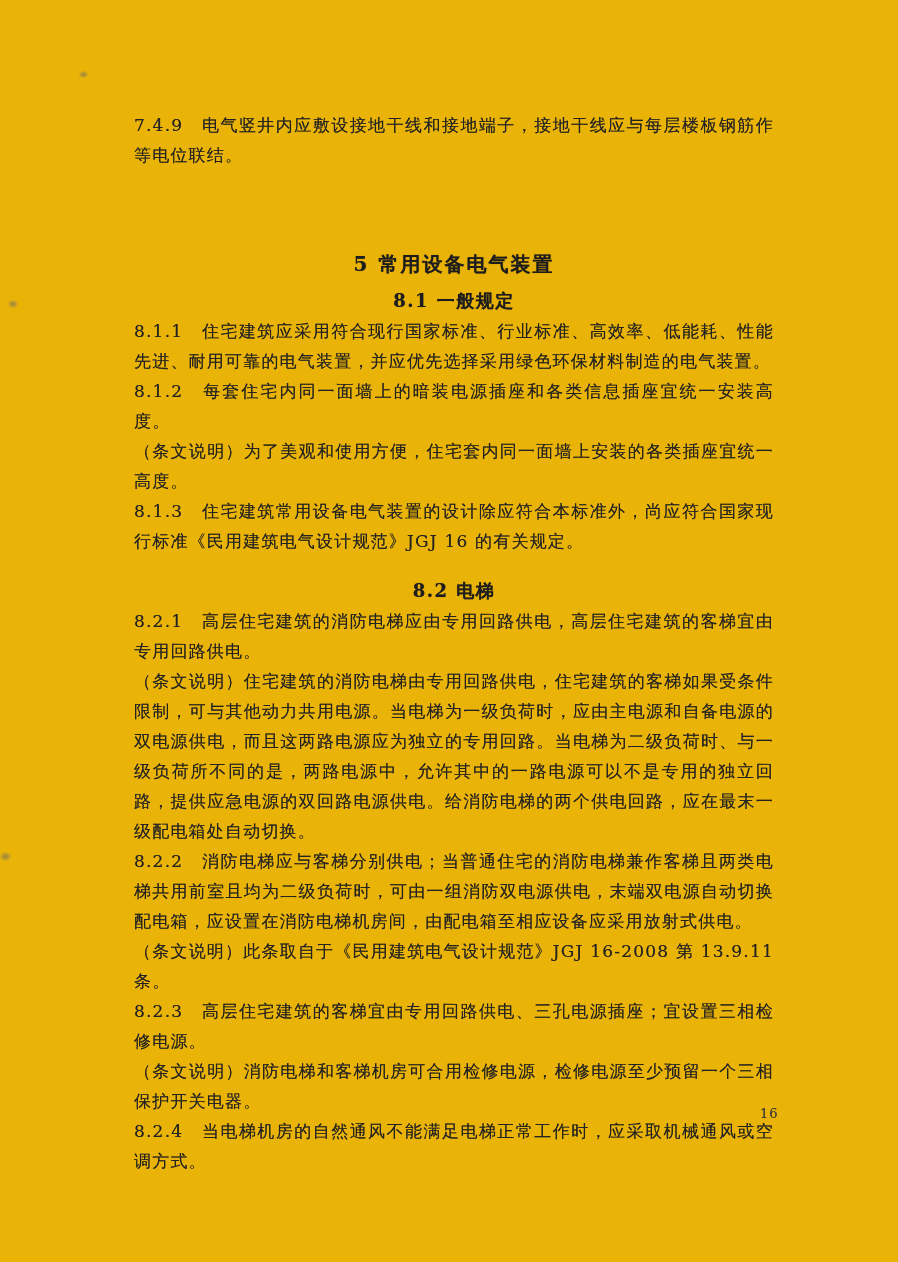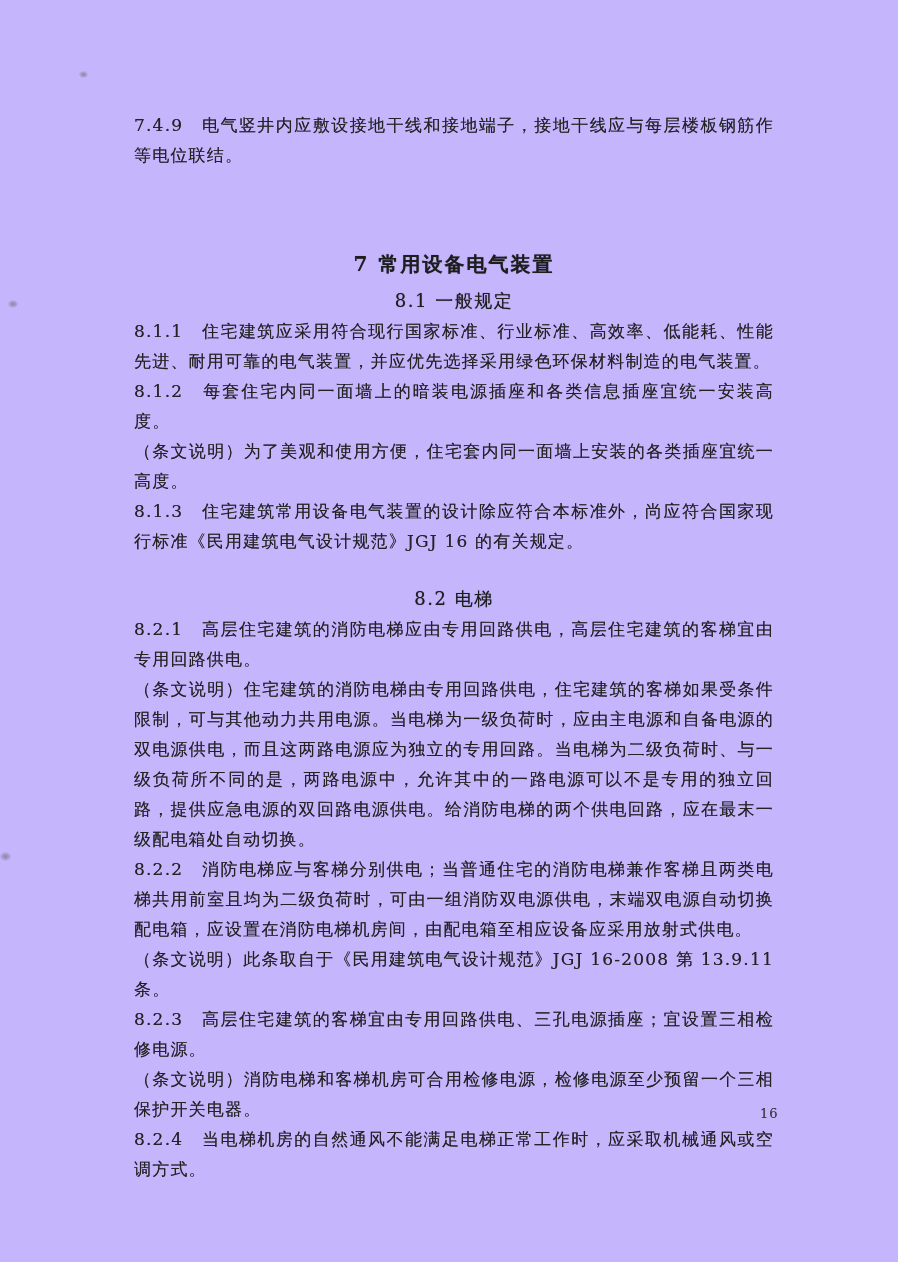--- a/index.html
+++ b/index.html
@@ -5,21 +5,21 @@
   html, body {
     margin: 0;
     padding: 0;
     background: #e8e8e8;
   }
   .scan-page {
     position: relative;
     width: 898px;
     height: 1262px;
     margin: 0 auto;
-    background: #c4b5fd;
+    background: #eab308;
     overflow: hidden;
     font-family: "DejaVu Serif", "Liberation Serif", serif;
     color: #222;
   }
   .content {
     position: absolute;
     left: 134px;
     top: 110px;
     width: 640px;
   }
@@ -40,28 +40,28 @@
     font-weight: bold;
     text-align: center;
     letter-spacing: 2px;
     color: #1d1d1d;
     text-shadow: 0 0 0.7px rgba(20,20,20,0.6);
   }
   .section-title {
     margin: 6px 0 0 0;
     font-size: 18px;
     line-height: 30px;
-    font-weight: normal;
+    font-weight: bold;
     text-align: center;
     letter-spacing: 1.5px;
     color: #1d1d1d;
     text-shadow: 0 0 0.7px rgba(20,20,20,0.6);
   }
   .section-title.gap-above {
-    margin-top: 28px;
+    margin-top: 20px;
   }
   .page-number {
     position: absolute;
     left: 760px;
     top: 1106px;
     font-size: 13px;
     letter-spacing: 1px;
     color: #3a3a3a;
     text-shadow: 0 0 0.5px rgba(40,40,40,0.5);
   }
@@ -80,21 +80,21 @@
 <div class="scan-page">
 
   <span class="scan-speck speck-1"></span>
   <span class="scan-speck speck-2"></span>
   <span class="scan-speck speck-3"></span>
 
   <div class="content">
 
     <p class="para">7.4.9　电气竖井内应敷设接地干线和接地端子，接地干线应与每层楼板钢筋作等电位联结。</p>
 
-    <h1 class="chapter-title">7 常用设备电气装置</h1>
+    <h1 class="chapter-title">5 常用设备电气装置</h1>
     <h2 class="section-title">8.1 一般规定</h2>
 
     <p class="para">8.1.1　住宅建筑应采用符合现行国家标准、行业标准、高效率、低能耗、性能先进、耐用可靠的电气装置，并应优先选择采用绿色环保材料制造的电气装置。</p>
     <p class="para">8.1.2　每套住宅内同一面墙上的暗装电源插座和各类信息插座宜统一安装高度。</p>
     <p class="para">（条文说明）为了美观和使用方便，住宅套内同一面墙上安装的各类插座宜统一高度。</p>
     <p class="para">8.1.3　住宅建筑常用设备电气装置的设计除应符合本标准外，尚应符合国家现行标准《民用建筑电气设计规范》JGJ 16 的有关规定。</p>
 
     <h2 class="section-title gap-above">8.2 电梯</h2>
 
     <p class="para">8.2.1　高层住宅建筑的消防电梯应由专用回路供电，高层住宅建筑的客梯宜由专用回路供电。</p>

